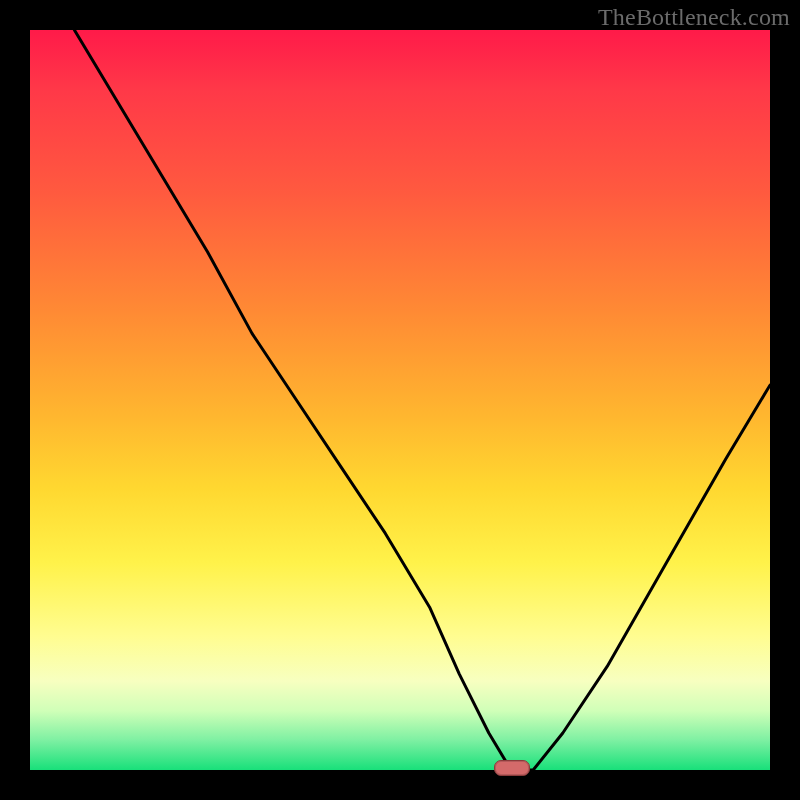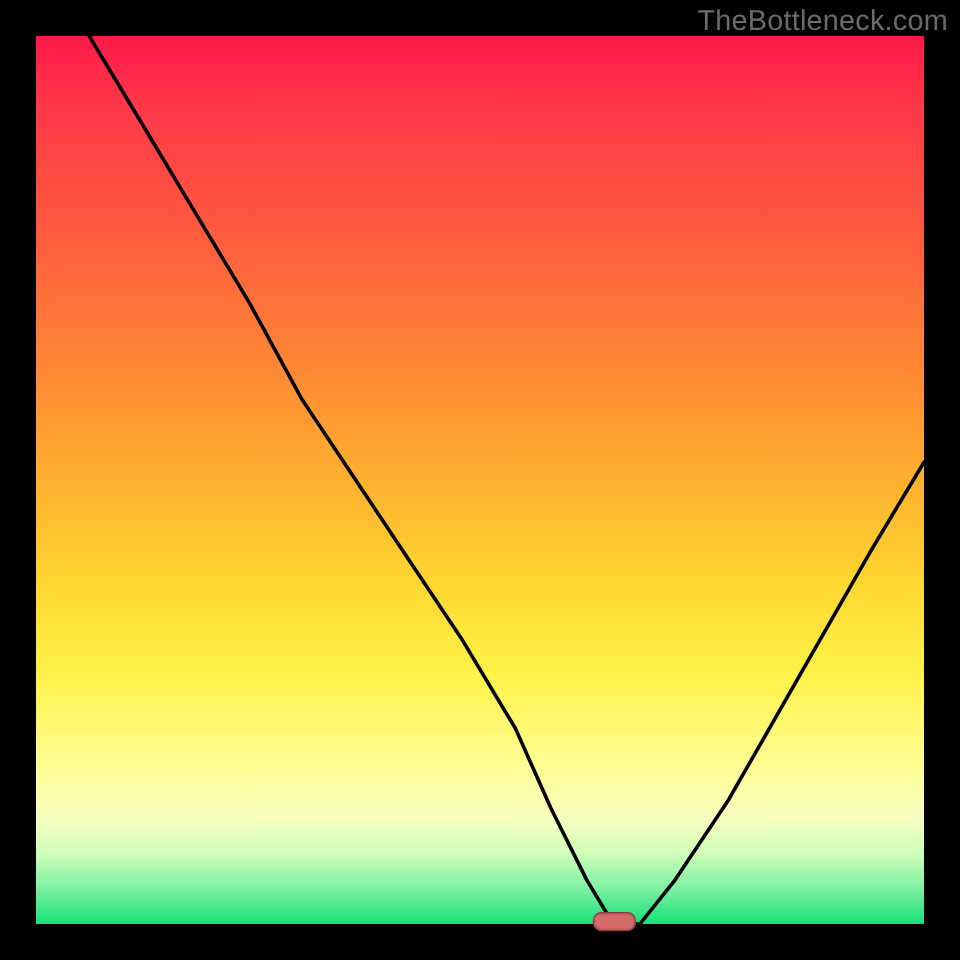--- a/index.html
+++ b/index.html
@@ -15,21 +15,21 @@
     left: 0;
     top: 0;
     width: 800px;
     height: 800px;
     background: #000;
   }
   .watermark {
     position: absolute;
     top: 4px;
     right: 10px;
-    font-family: Liberation Sans, sans-serif;
+    font-family: Liberation Serif, serif;
     font-size: 24px;
     font-weight: 500;
     color: #6b6b6b;
     letter-spacing: 0.2px;
   }
   .plot-area {
     position: absolute;
     left: 30px;
     top: 30px;
     width: 740px;

